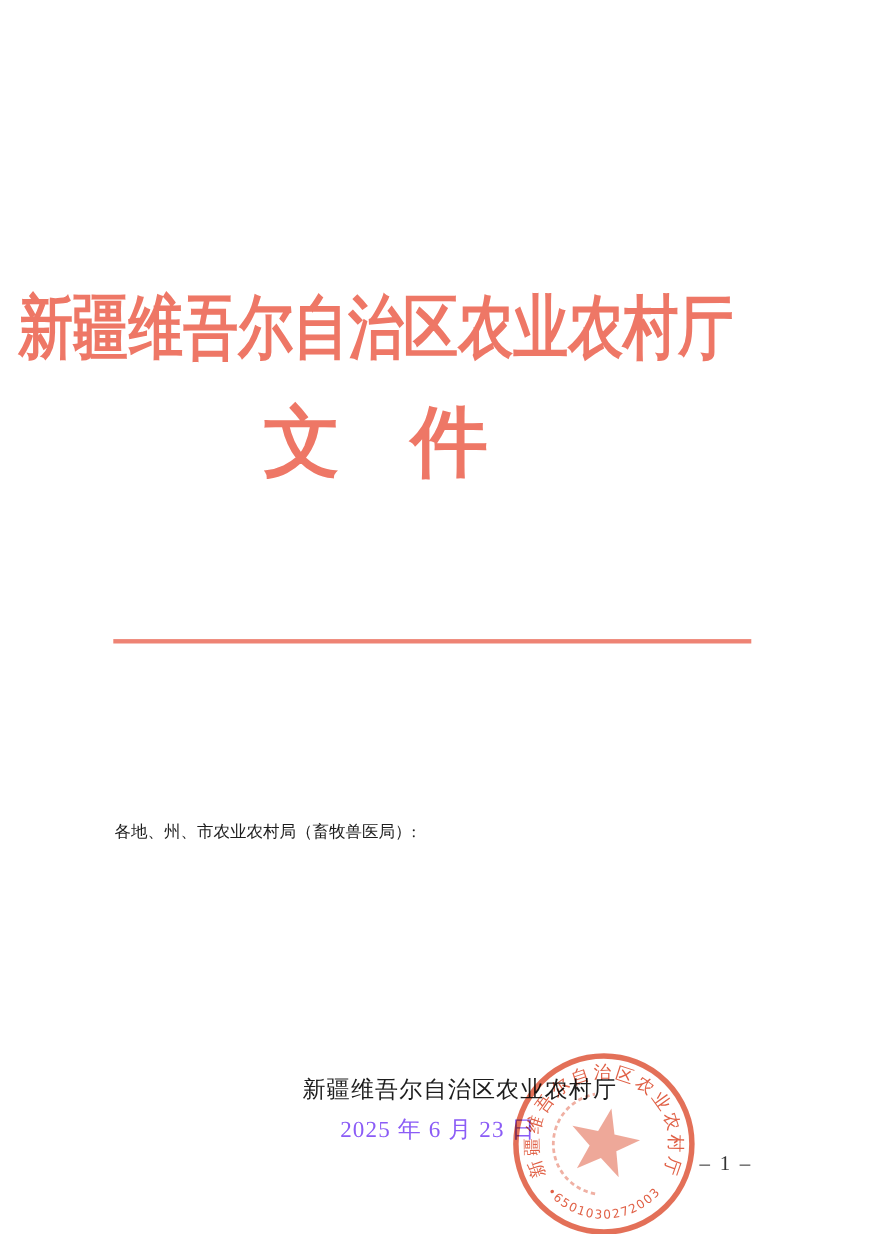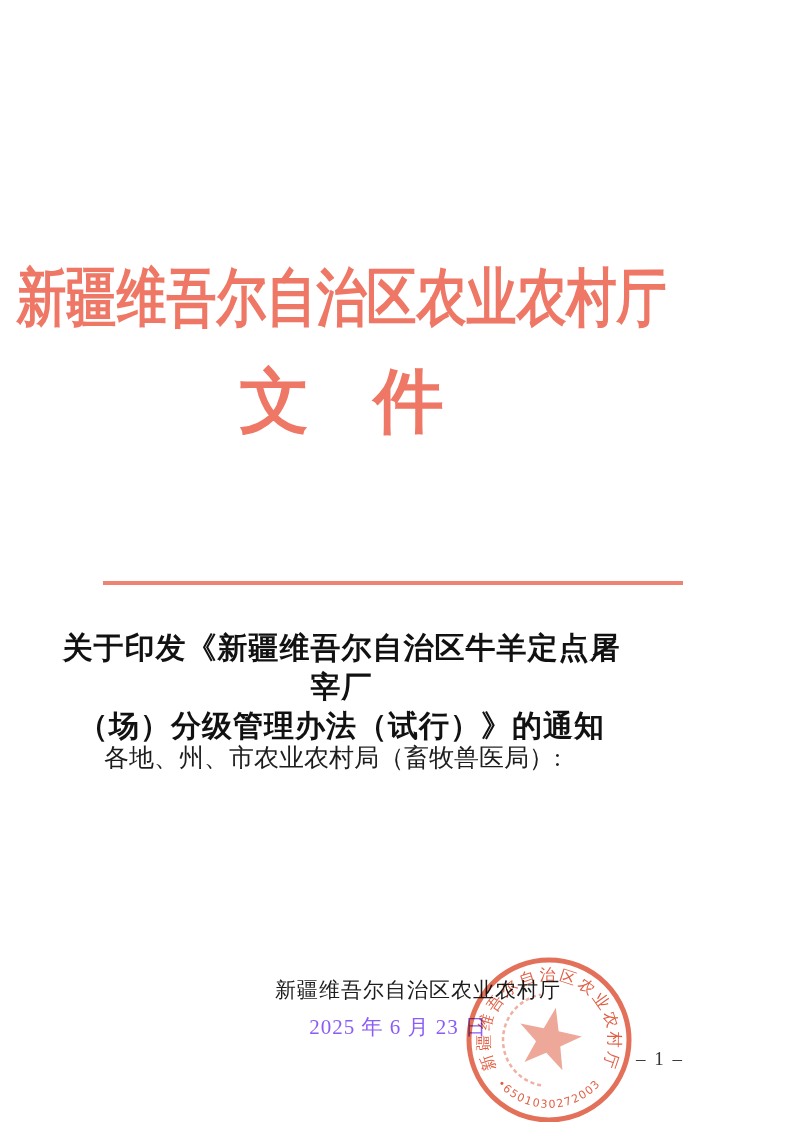--- a/index.html
+++ b/index.html
@@ -70,21 +70,21 @@
     font-weight: 700;
     color: #111111;
     letter-spacing: 1px;
   }
 
   
   .body-block {
     position: absolute;
     top: 739px; left: 104px;
     width: 598px;
-    font-size: 25px;
+    font-size: 15px;
     line-height: 37px;
     text-align: justify;
     color: #1d1d1d;
   }
   .body-block p { margin: 0; }
   .body-block .paragraph { text-indent: 2em; }
 
   
   .closing-agency {
     position: absolute;
@@ -140,24 +140,20 @@
 <div class="page">
 
   <header>
     <div class="banner-agency">新疆维吾尔自治区农业农村厅</div>
     <div class="banner-doctype">文件</div>
   </header>
 
 
   <div class="red-rule"></div>
 
-  <h1 class="notice-title">
-    <span>关于印发《新疆维吾尔自治区牛羊定点屠宰厂</span><br>
-    <span>（场）分级管理办法（试行）》的通知</span>
-  </h1>
 
   <div class="body-block">
     <p class="salutation">各地、州、市农业农村局（畜牧兽医局）:</p>
   </div>
 
   <div class="closing-agency">新疆维吾尔自治区农业农村厅</div>
   <div class="closing-date">2025 年 6 月 23 日</div>
 
   <svg class="seal" viewBox="0 0 190 190" xmlns="http://www.w3.org/2000/svg">
 

